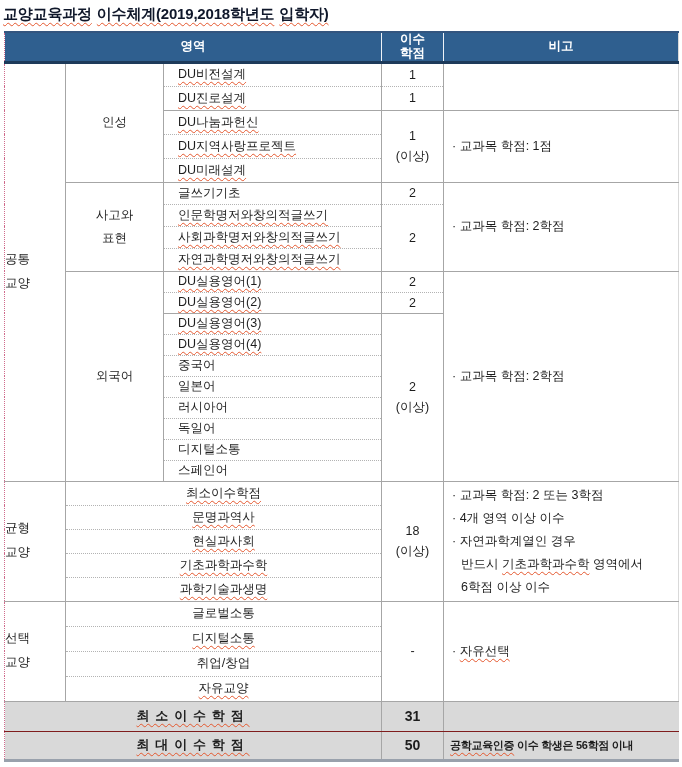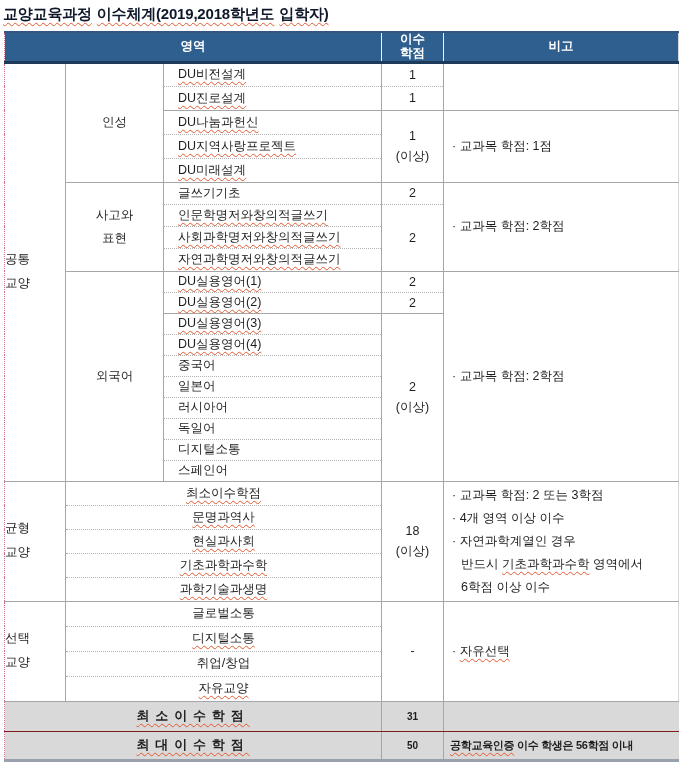--- a/index.html
+++ b/index.html
@@ -47,21 +47,21 @@
   .credit{text-align:center;}
   .remark{text-align:left;padding-left:8px;}
   .remark-multi{line-height:23px;padding-left:8px;}
   .cont{padding-left:9px;}
   .bl{border-left:1px solid #a6a6a6;}
   .bd{border-bottom:1px dotted #b3b3b3;}
   .bs{border-bottom:1px solid #a6a6a6;}
   .bw{border-bottom:1px solid #7f1d1d;}
   .gray td{background:#d9d9d9;}
   .total-label{text-align:center;font-weight:bold;letter-spacing:0.45em;font-size:13px;}
-  .credit-total{text-align:center;font-weight:bold;font-size:10px;}
+  .credit-total{text-align:center;font-weight:bold;font-size:14px;}
   .remark-bold{font-weight:bold;font-size:11px;padding-left:6px;letter-spacing:-0.3px;text-align:left;margin-left:42px;}
   .h27{height:27px}.h24{height:24px}.h22{height:22px}.h23{height:23px}
   .h21{height:21px}.h25{height:25px}.h30{height:30px}.h29{height:29px}
 </style>
 </head>
 <body>
 
 <div class="title">
   <span class="sq">교양교육과정</span><span class="tsp sq">이수체계(2019,2018학년도</span><span class="tsp sq">입학자)</span>
 </div>

